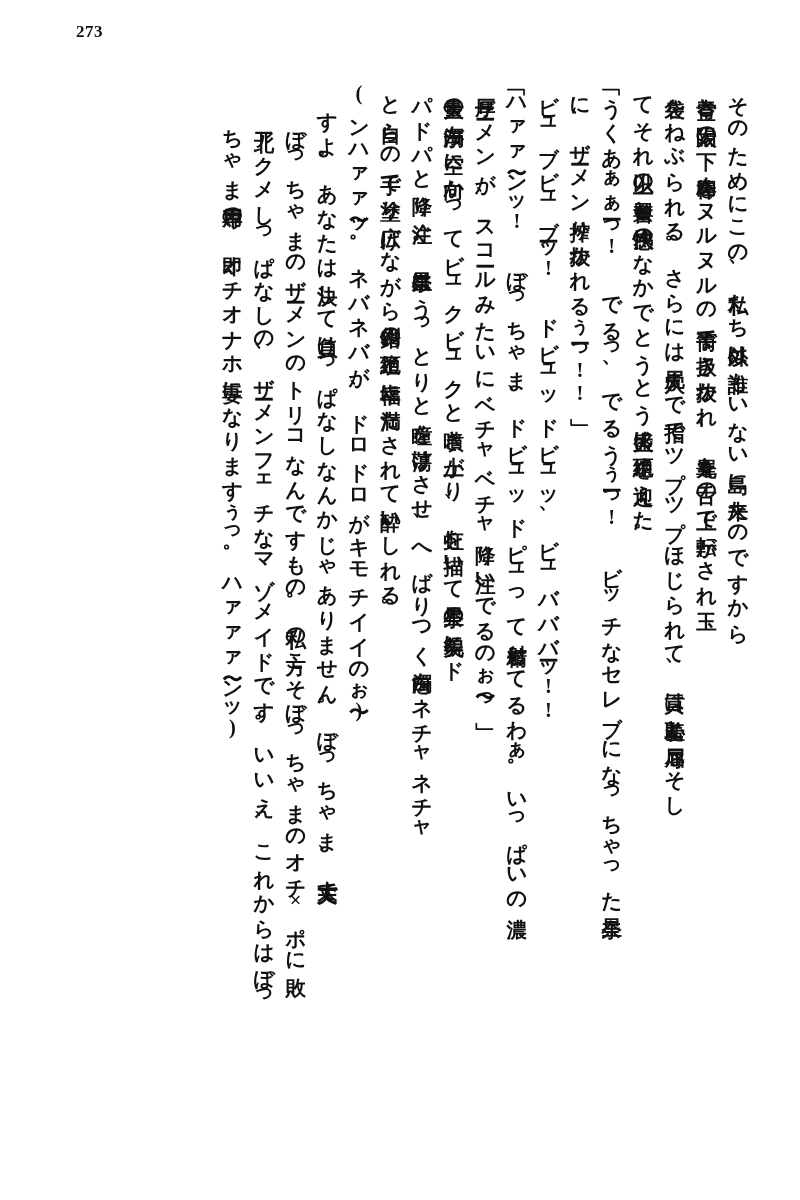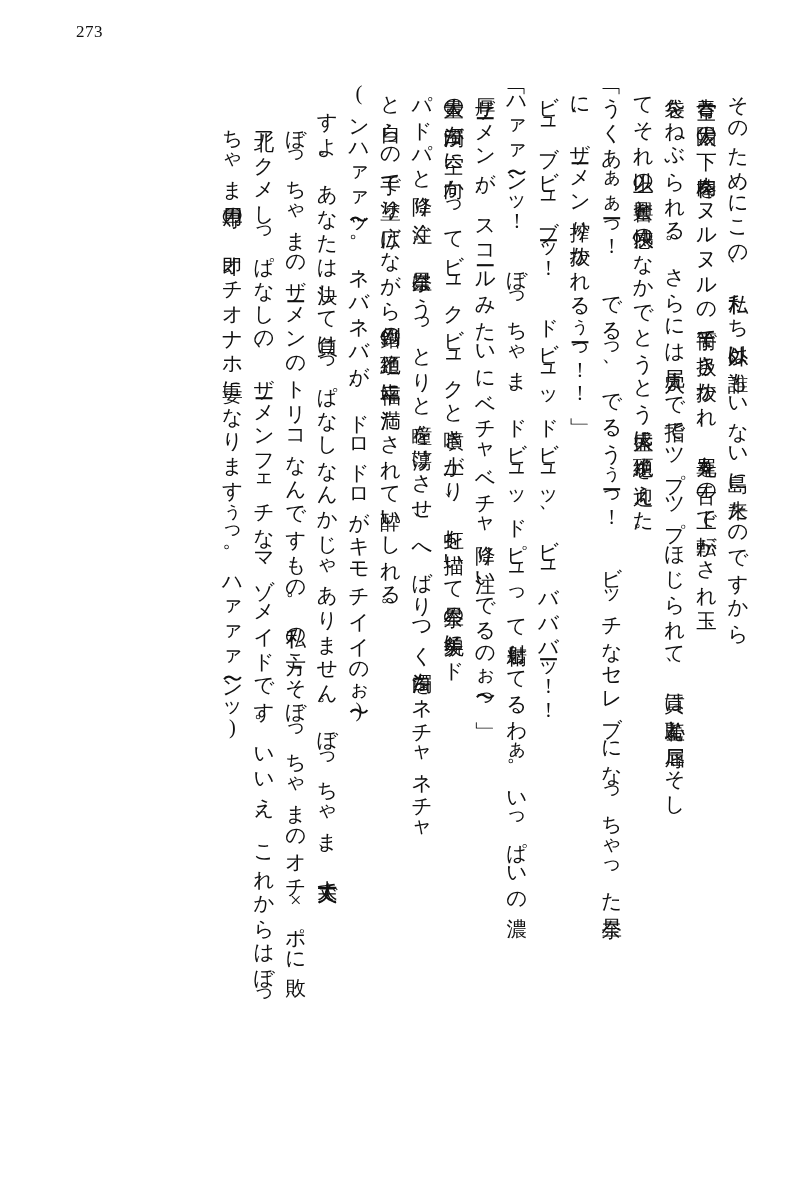--- a/index.html
+++ b/index.html
@@ -14,20 +14,21 @@
     color: #111111;
     overflow: hidden;
     position: relative;
   }
 
   .page {
     position: relative;
     width: 800px;
     height: 1011px;
     box-sizing: border-box;
+    font-weight: bold;
   }
 
   .page-number {
     position: absolute;
     top: 22px;
     left: 76px;
     font-size: 17px;
     letter-spacing: 0.5px;
     color: #111111;
     font-family: "Liberation Serif", "DejaVu Serif", serif;

